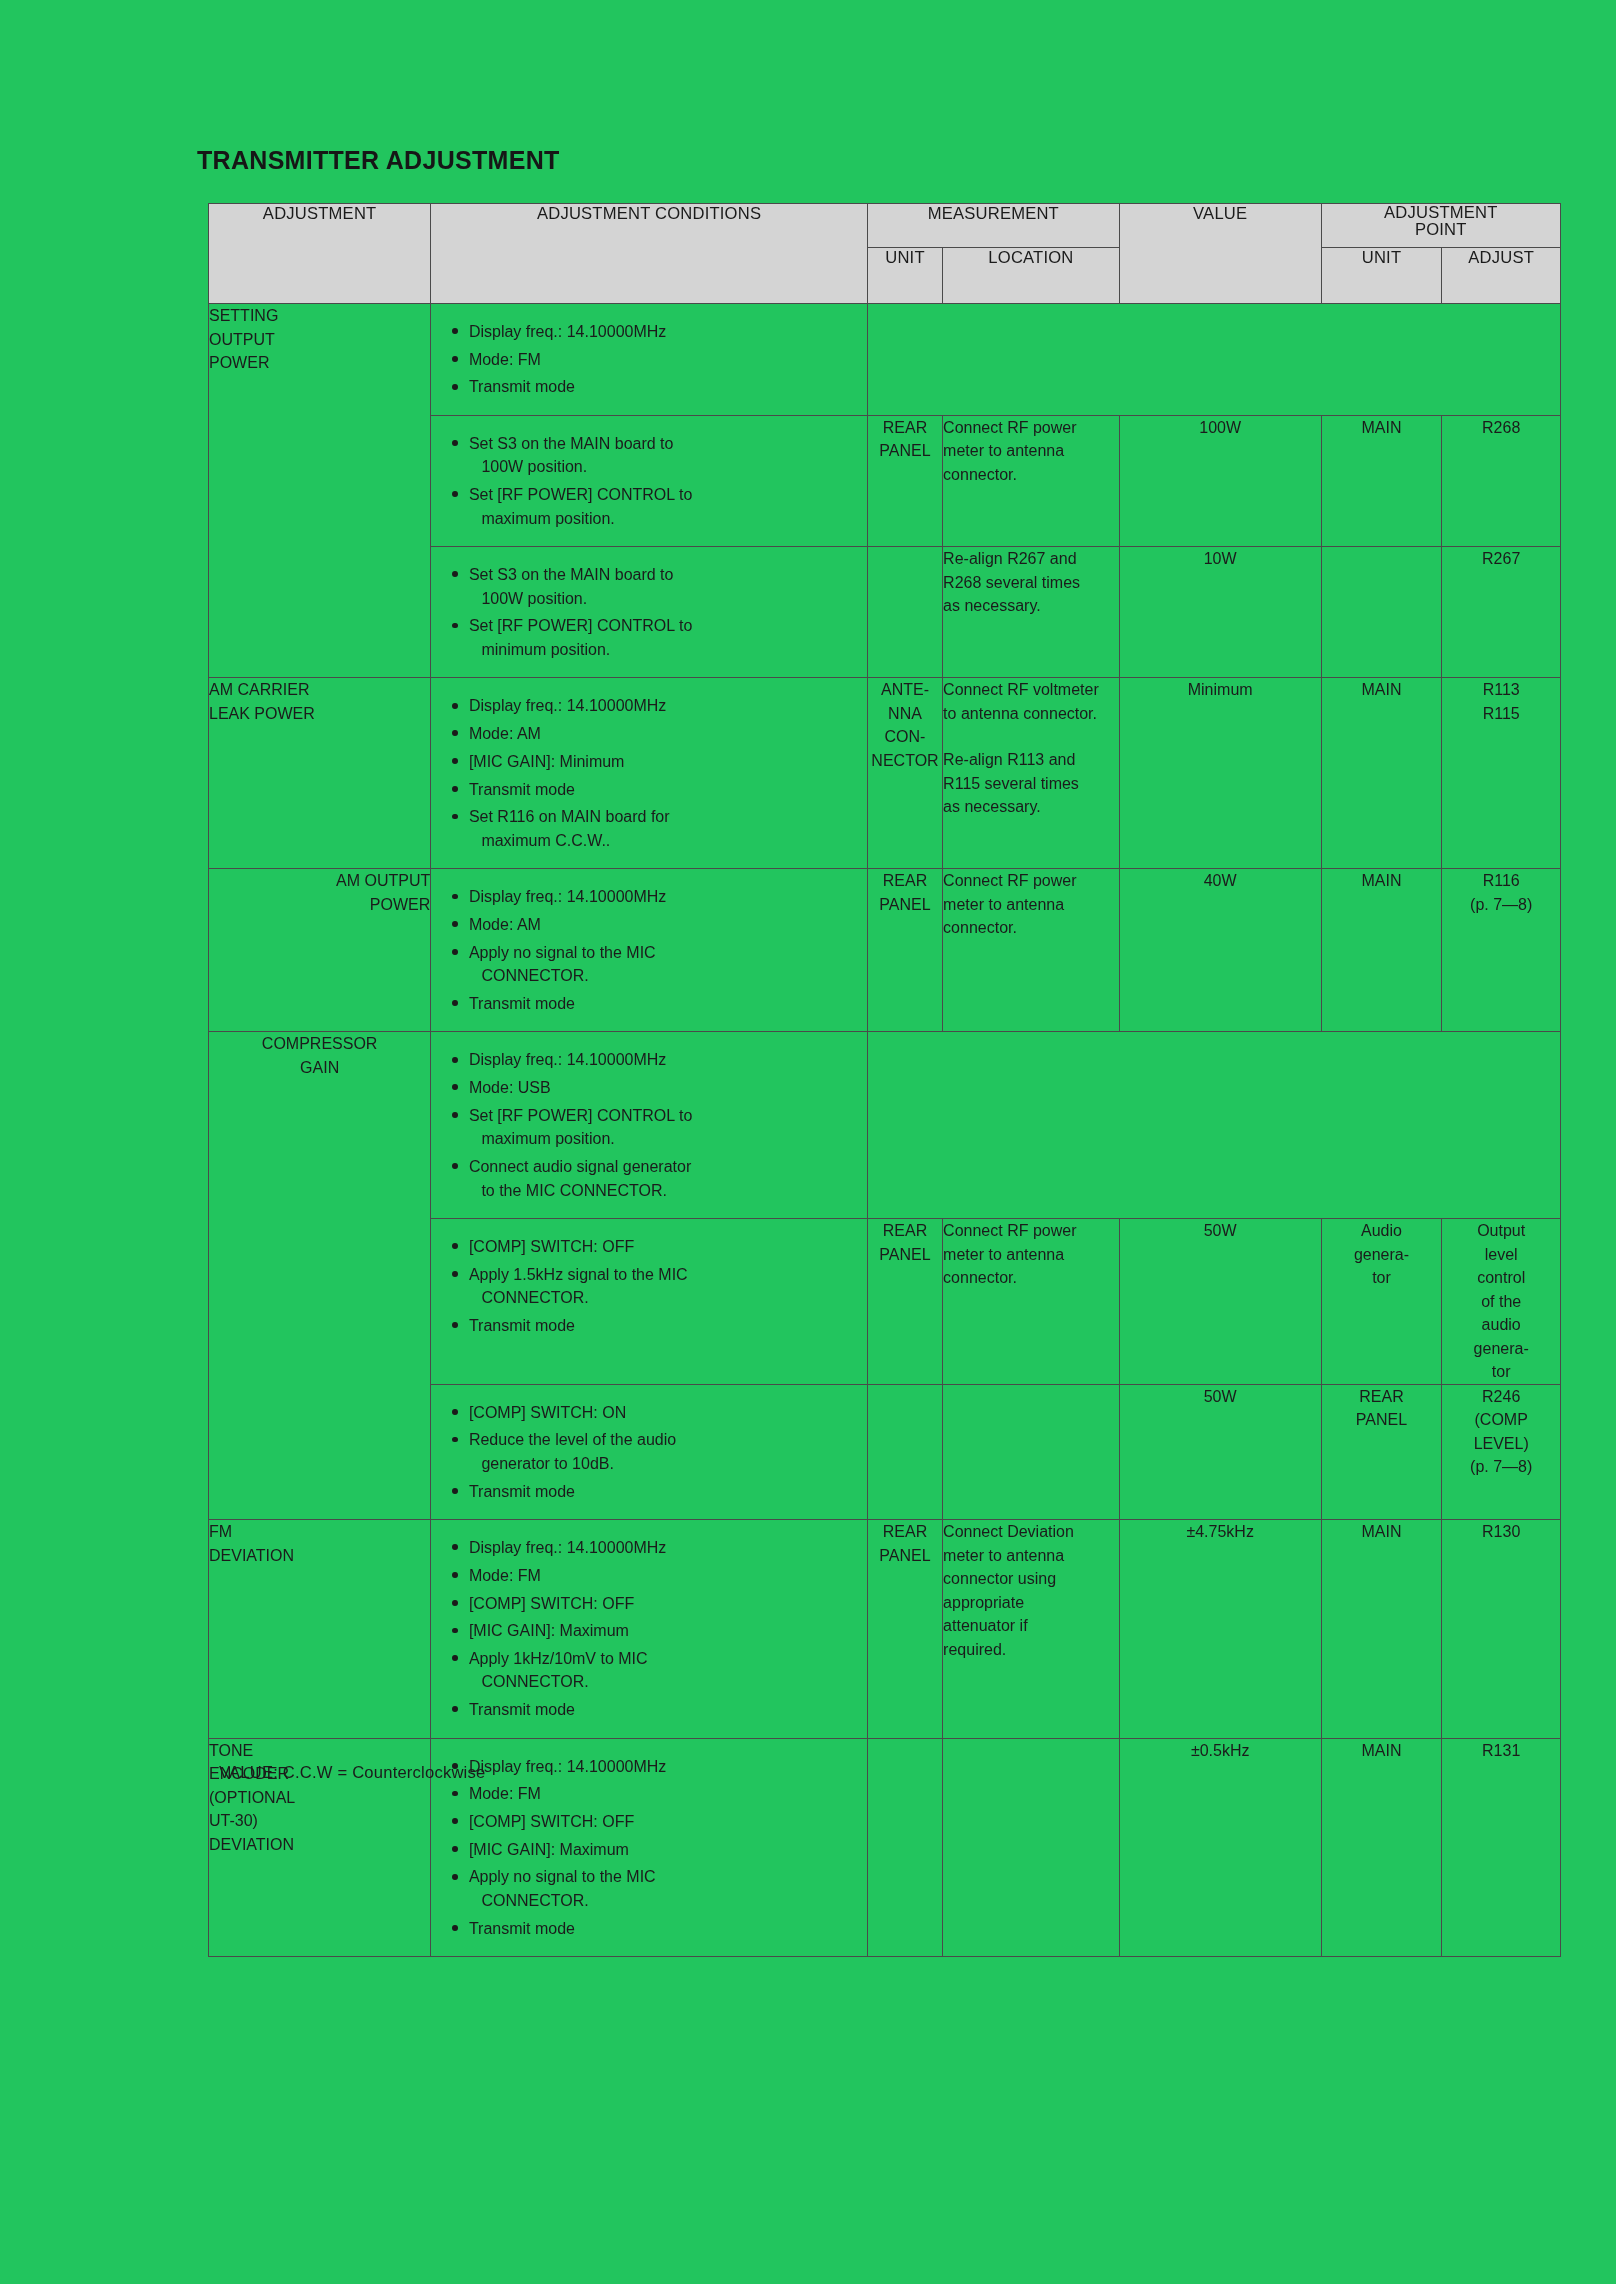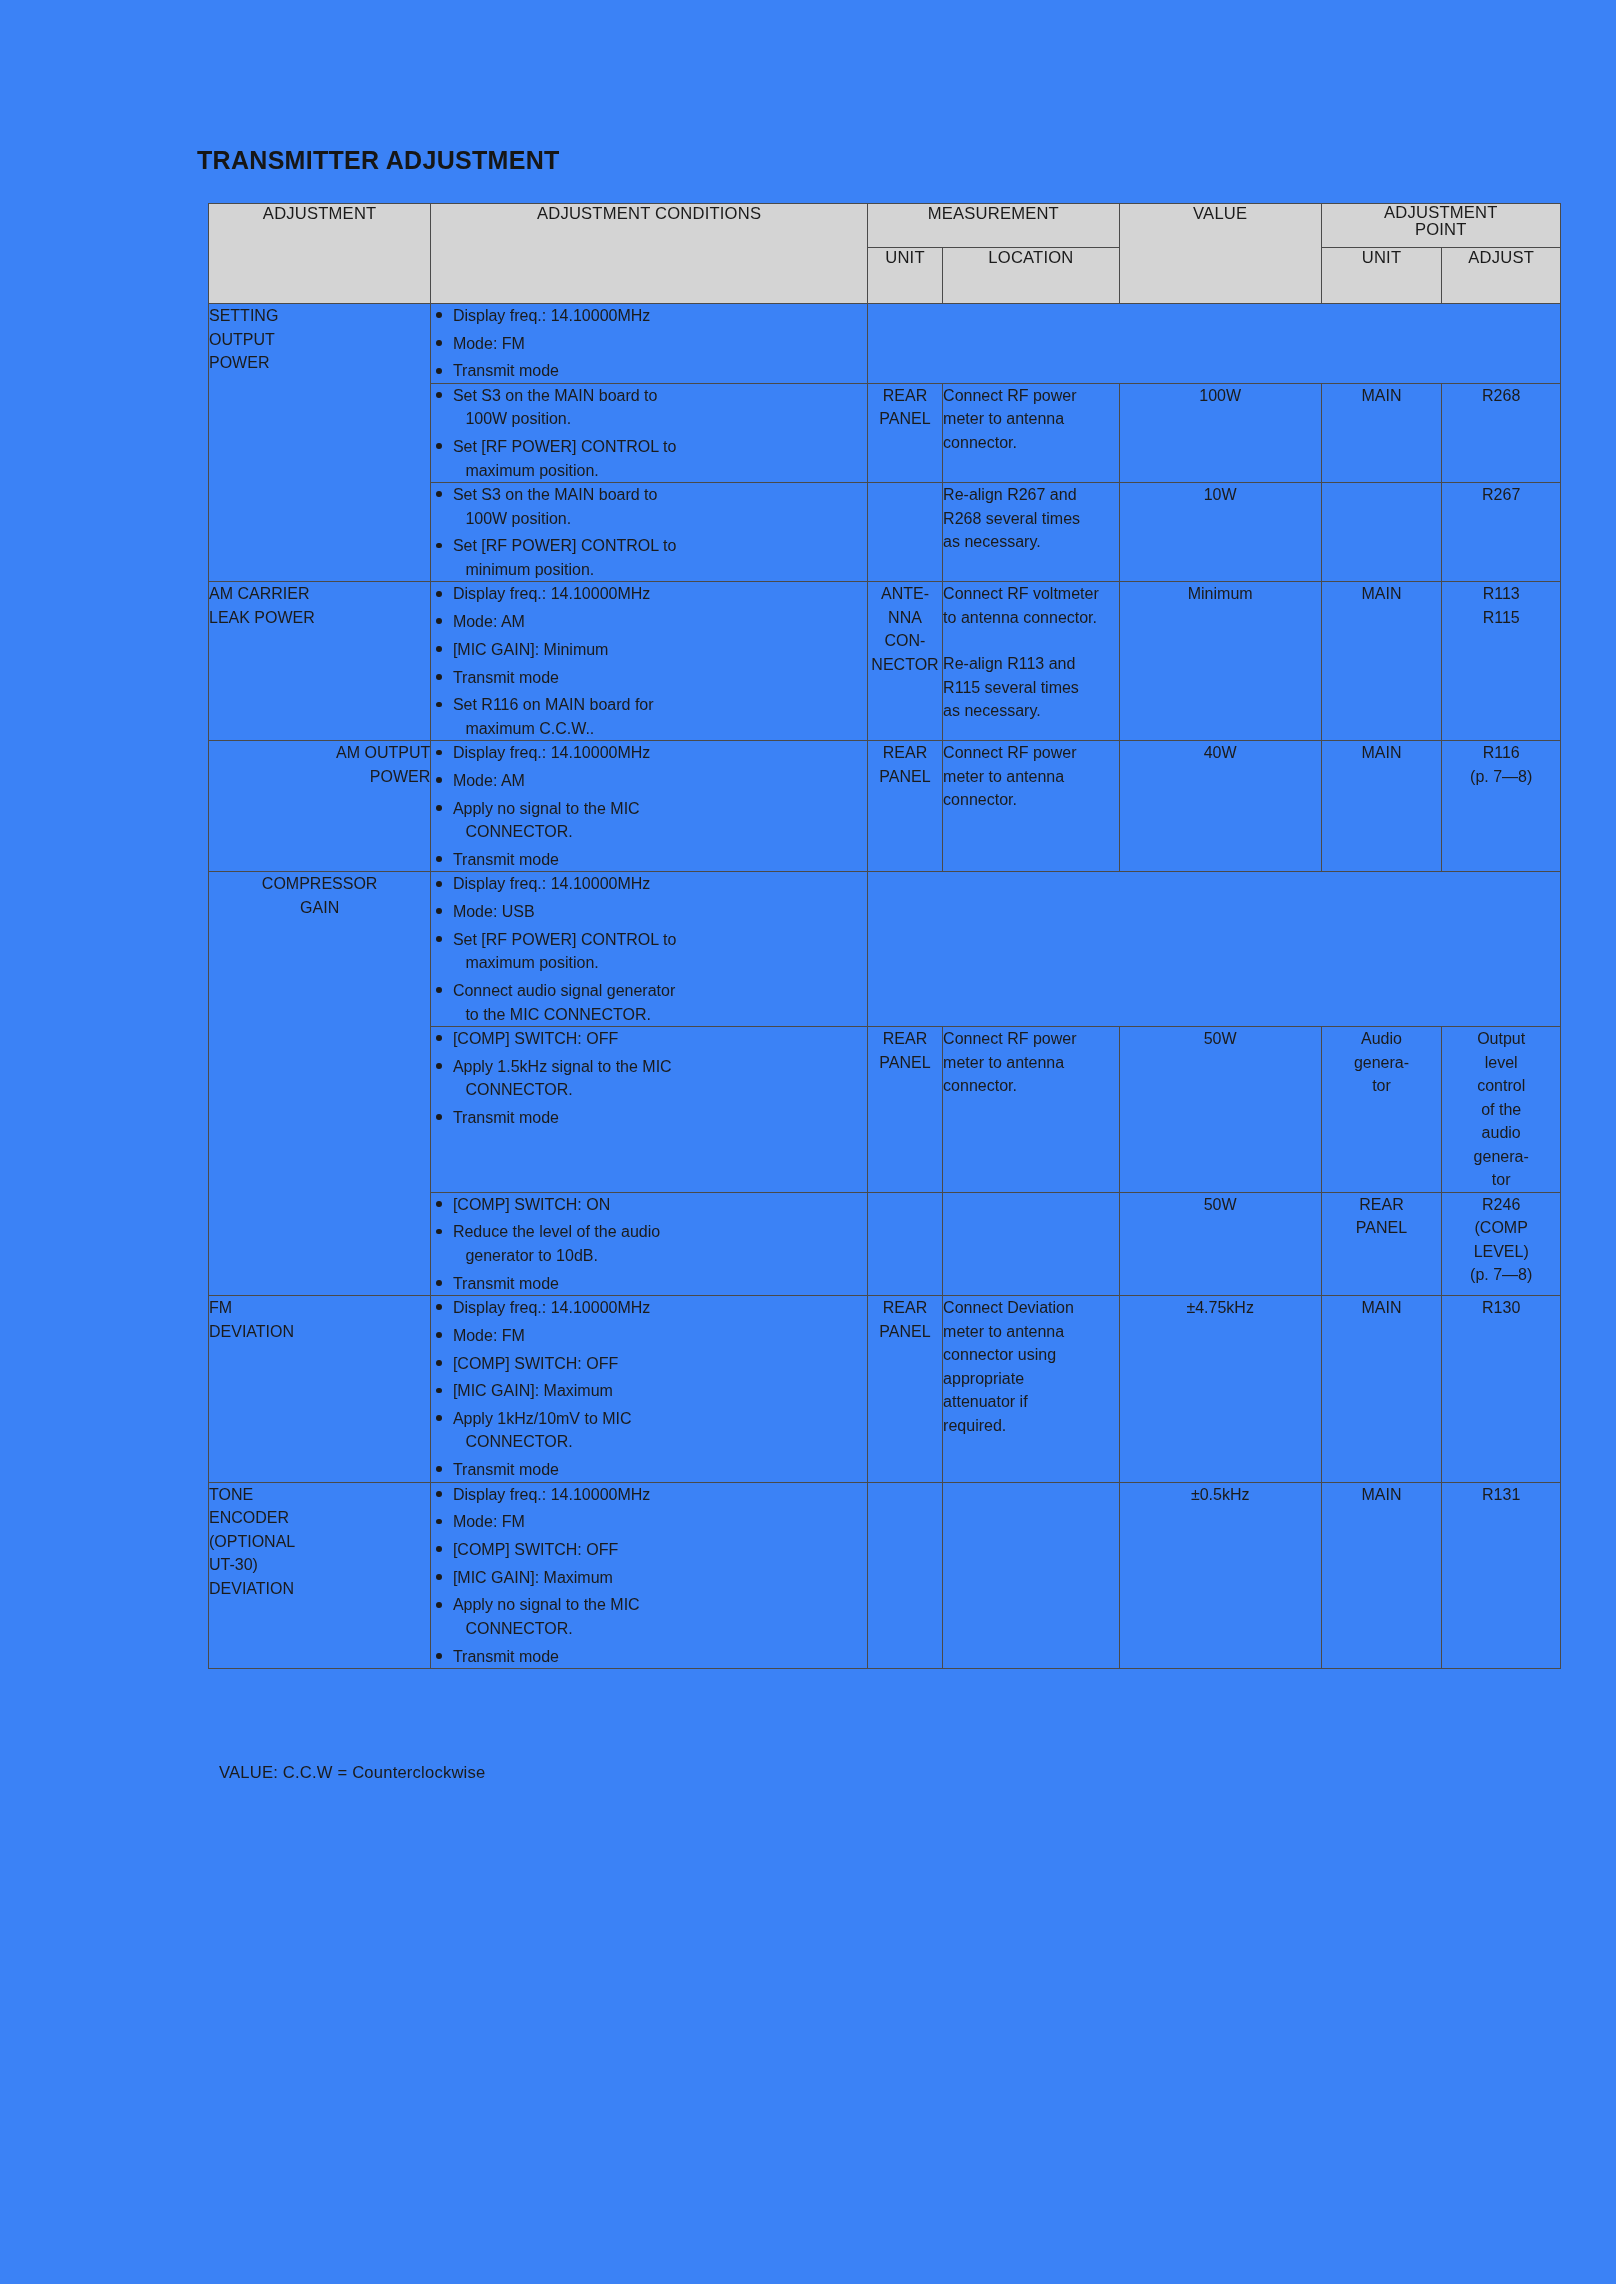--- a/index.html
+++ b/index.html
@@ -13,21 +13,21 @@
     font-family: "Liberation Sans", sans-serif;
     color: #1a1a1a;
     position: relative;
     overflow: hidden;
   }
   .page {
     position: absolute;
     top: 0; left: 0;
     width: 1616px;
     height: 2284px;
-    background: #3b82f6;
+    background: #22c55e;
   }
   .page-title {
     position: absolute;
     left: 197px;
     top: 146px;
     font-size: 25px;
     font-weight: bold;
     letter-spacing: 0.3px;
     color: #161616;
   }
@@ -68,21 +68,21 @@
     text-align: center;
     padding: 10.8px 3.3px 11.6px 3.3px;
     line-height: 1.47;
   }
   .cell-left-label {
     padding: 10.8px 5px 11.6px 10px;
     line-height: 1.47;
   }
   .bullets {
     list-style: none;
-    margin: 0;
+    margin: 16px;
     padding: 0;
   }
   .bullets li {
     position: relative;
     padding-left: 21.6px;
     margin: 0 0 4.2px 0;
     line-height: 1.47;
   }
   .bullets li:last-child { margin-bottom: 0; }
   .bullets li::before {

